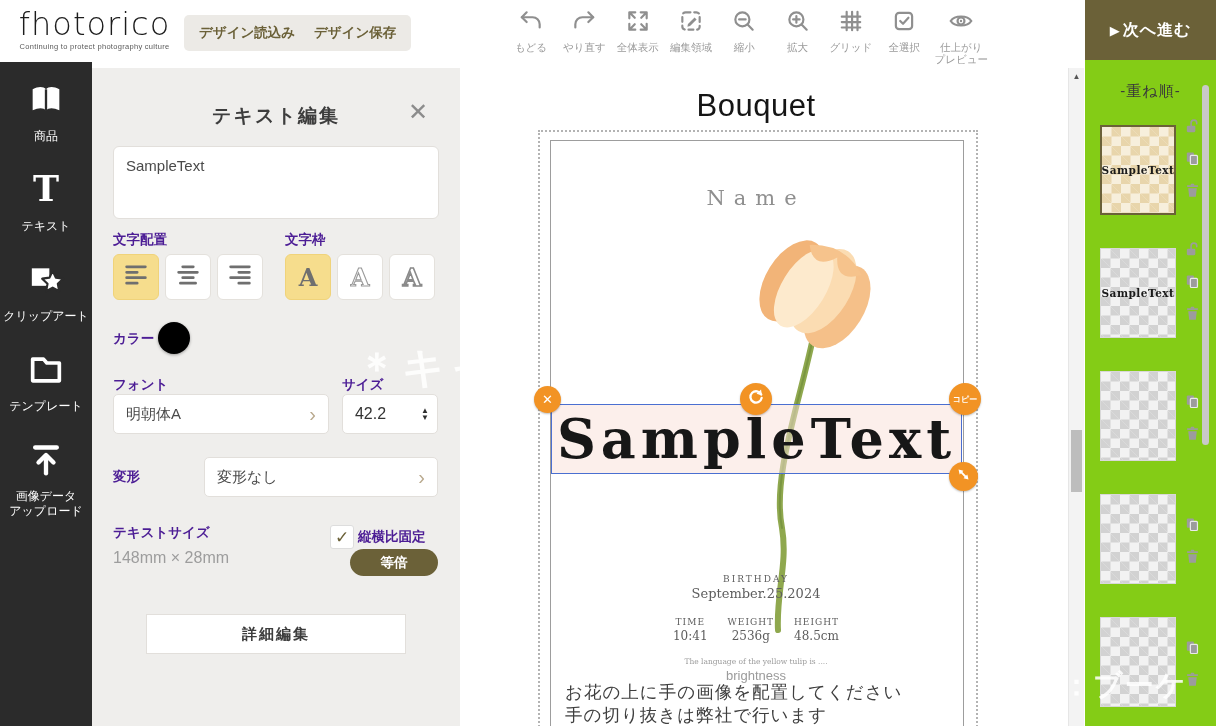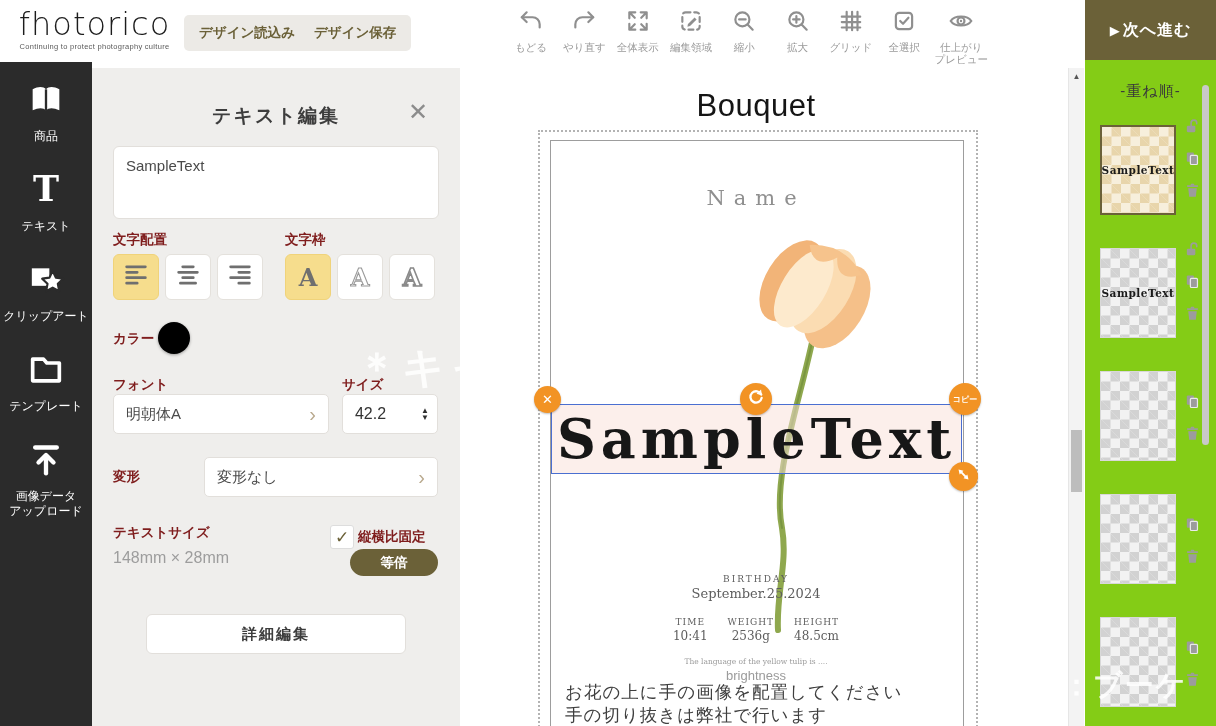--- a/index.html
+++ b/index.html
@@ -24,38 +24,38 @@
   .sidebar{position:absolute;left:0;top:62px;width:92px;height:664px;background:#2b2b2b;z-index:6;display:flex;flex-direction:column;align-items:center;padding-top:18px;box-sizing:border-box;}
   .side-item{display:flex;flex-direction:column;align-items:center;margin-bottom:26px;cursor:pointer;width:92px;}
   .side-item svg{width:40px;height:40px;}
   .side-label{color:#fff;font-size:12px;margin-top:5px;line-height:15px;text-align:center;}
 
   
   .panel{position:absolute;left:92px;top:68px;width:368px;height:658px;background:#efeeec;z-index:4;}
   .panel-title{position:absolute;left:0;top:35px;width:368px;text-align:center;font-size:19px;font-weight:bold;color:#3d3d3d;letter-spacing:2px;}
   .panel-close{position:absolute;left:316px;top:32px;font-size:24px;color:#8c8c8c;cursor:pointer;line-height:24px;}
   .text-area{position:absolute;left:21px;top:78px;width:326px;height:73px;background:#fff;border:1px solid #e2dfdb;border-radius:6px;box-sizing:border-box;padding:10px 12px;font-size:15px;color:#4a4a4a;resize:none;font-family:inherit;}
-  .sec-label{position:absolute;font-size:13.5px;font-weight:bold;color:#7f1d1d;}
+  .sec-label{position:absolute;font-size:13.5px;font-weight:bold;color:#4c1d95;}
   .sq-btn{position:absolute;width:46px;height:46px;background:#fff;border:1px solid #e4e1dc;border-radius:6px;display:flex;align-items:center;justify-content:center;cursor:pointer;box-sizing:border-box;}
   .sq-btn.sel{background:#f6dd8d;border-color:#f0d37a;}
   .sq-btn svg{width:28px;height:28px;}
   .frame-a{font-family:"DejaVu Serif",serif;font-size:24px;font-weight:bold;color:#6f6f6f;}
   .frame-a.outline{color:transparent;-webkit-text-stroke:1.1px #9a9a9a;}
   .frame-a.double{color:transparent;-webkit-text-stroke:1.6px #8a8a8a;text-shadow:0 0 0 #fff;}
   .color-swatch{position:absolute;left:66px;top:254px;width:32px;height:32px;border-radius:50%;box-shadow:0 1px 3px rgba(0,0,0,.35);cursor:pointer;}
   .select-box{position:absolute;background:#fff;border:1px solid #e2dfdb;border-radius:5px;height:40px;box-sizing:border-box;display:flex;align-items:center;padding:0 12px;font-size:15px;color:#4a4a4a;cursor:pointer;}
   .select-box .chev{margin-left:auto;color:#b9a98e;font-size:20px;line-height:18px;}
   .spin-box{position:absolute;background:#fff;border:1px solid #e2dfdb;border-radius:5px;height:40px;box-sizing:border-box;display:flex;align-items:center;justify-content:flex-end;padding:0 8px;font-size:16px;color:#333;}
   .spin-arrows{display:flex;flex-direction:column;margin-left:7px;line-height:7px;}
   .spin-arrows span{font-size:8px;color:#2e2e2e;cursor:pointer;}
   .size-value-gray{position:absolute;left:21px;top:481px;font-size:16px;color:#9d9d9d;}
   .checkbox{position:absolute;left:238px;top:457px;width:22px;height:22px;background:#fff;border:1px solid #ddd;border-radius:3px;display:flex;align-items:center;justify-content:center;cursor:pointer;}
   .checkbox .mark{color:#6b6138;font-size:17px;font-weight:bold;line-height:17px;}
   .pill-btn{position:absolute;left:258px;top:481px;width:88px;height:27px;background:#6b6138;border:none;border-radius:14px;color:#fff;font-size:13.5px;font-weight:bold;cursor:pointer;font-family:inherit;}
-  .detail-btn{position:absolute;left:54px;top:546px;width:260px;height:40px;background:#fff;border:1px solid #e2dfdb;border-radius:6px;font-size:15px;font-weight:bold;color:#3d3d3d;cursor:pointer;font-family:inherit;letter-spacing:2px;}
+  .detail-btn{position:absolute;left:54px;top:546px;width:260px;height:40px;background:#fff;border:1px solid #e2dfdb;border-radius:0;font-size:15px;font-weight:bold;color:#3d3d3d;cursor:pointer;font-family:inherit;letter-spacing:2px;}
 
   
   .canvas{position:absolute;left:460px;top:68px;width:625px;height:658px;background:#fff;overflow:hidden;z-index:1;}
   .design-title{position:absolute;left:0;top:20px;width:592px;text-align:center;font-size:31px;color:#151515;font-weight:400;letter-spacing:.5px;}
   .dotted-frame{position:absolute;left:78px;top:62px;width:440px;height:640px;border:2px dotted #b3b3b3;box-sizing:border-box;}
   .card{position:absolute;left:90px;top:72px;width:414px;height:640px;border:1.5px solid #9d9d9d;box-sizing:border-box;background:#fff;}
   .card-name{position:absolute;left:0;top:118px;width:592px;text-align:center;font-family:"DejaVu Serif",serif;font-size:21px;color:#8f8f8f;letter-spacing:9px;}
   .tulip{position:absolute;left:230px;top:150px;width:200px;height:420px;}
   .text-el{position:absolute;left:91px;top:336px;width:411px;height:70px;background:rgba(250,224,216,.5);border:1.5px solid #4a6fd1;box-sizing:border-box;display:flex;align-items:center;justify-content:center;cursor:move;}
   .text-el-txt{font-family:"DejaVu Serif",serif;font-size:54px;font-weight:600;color:#171717;letter-spacing:5px;white-space:nowrap;line-height:60px;}

